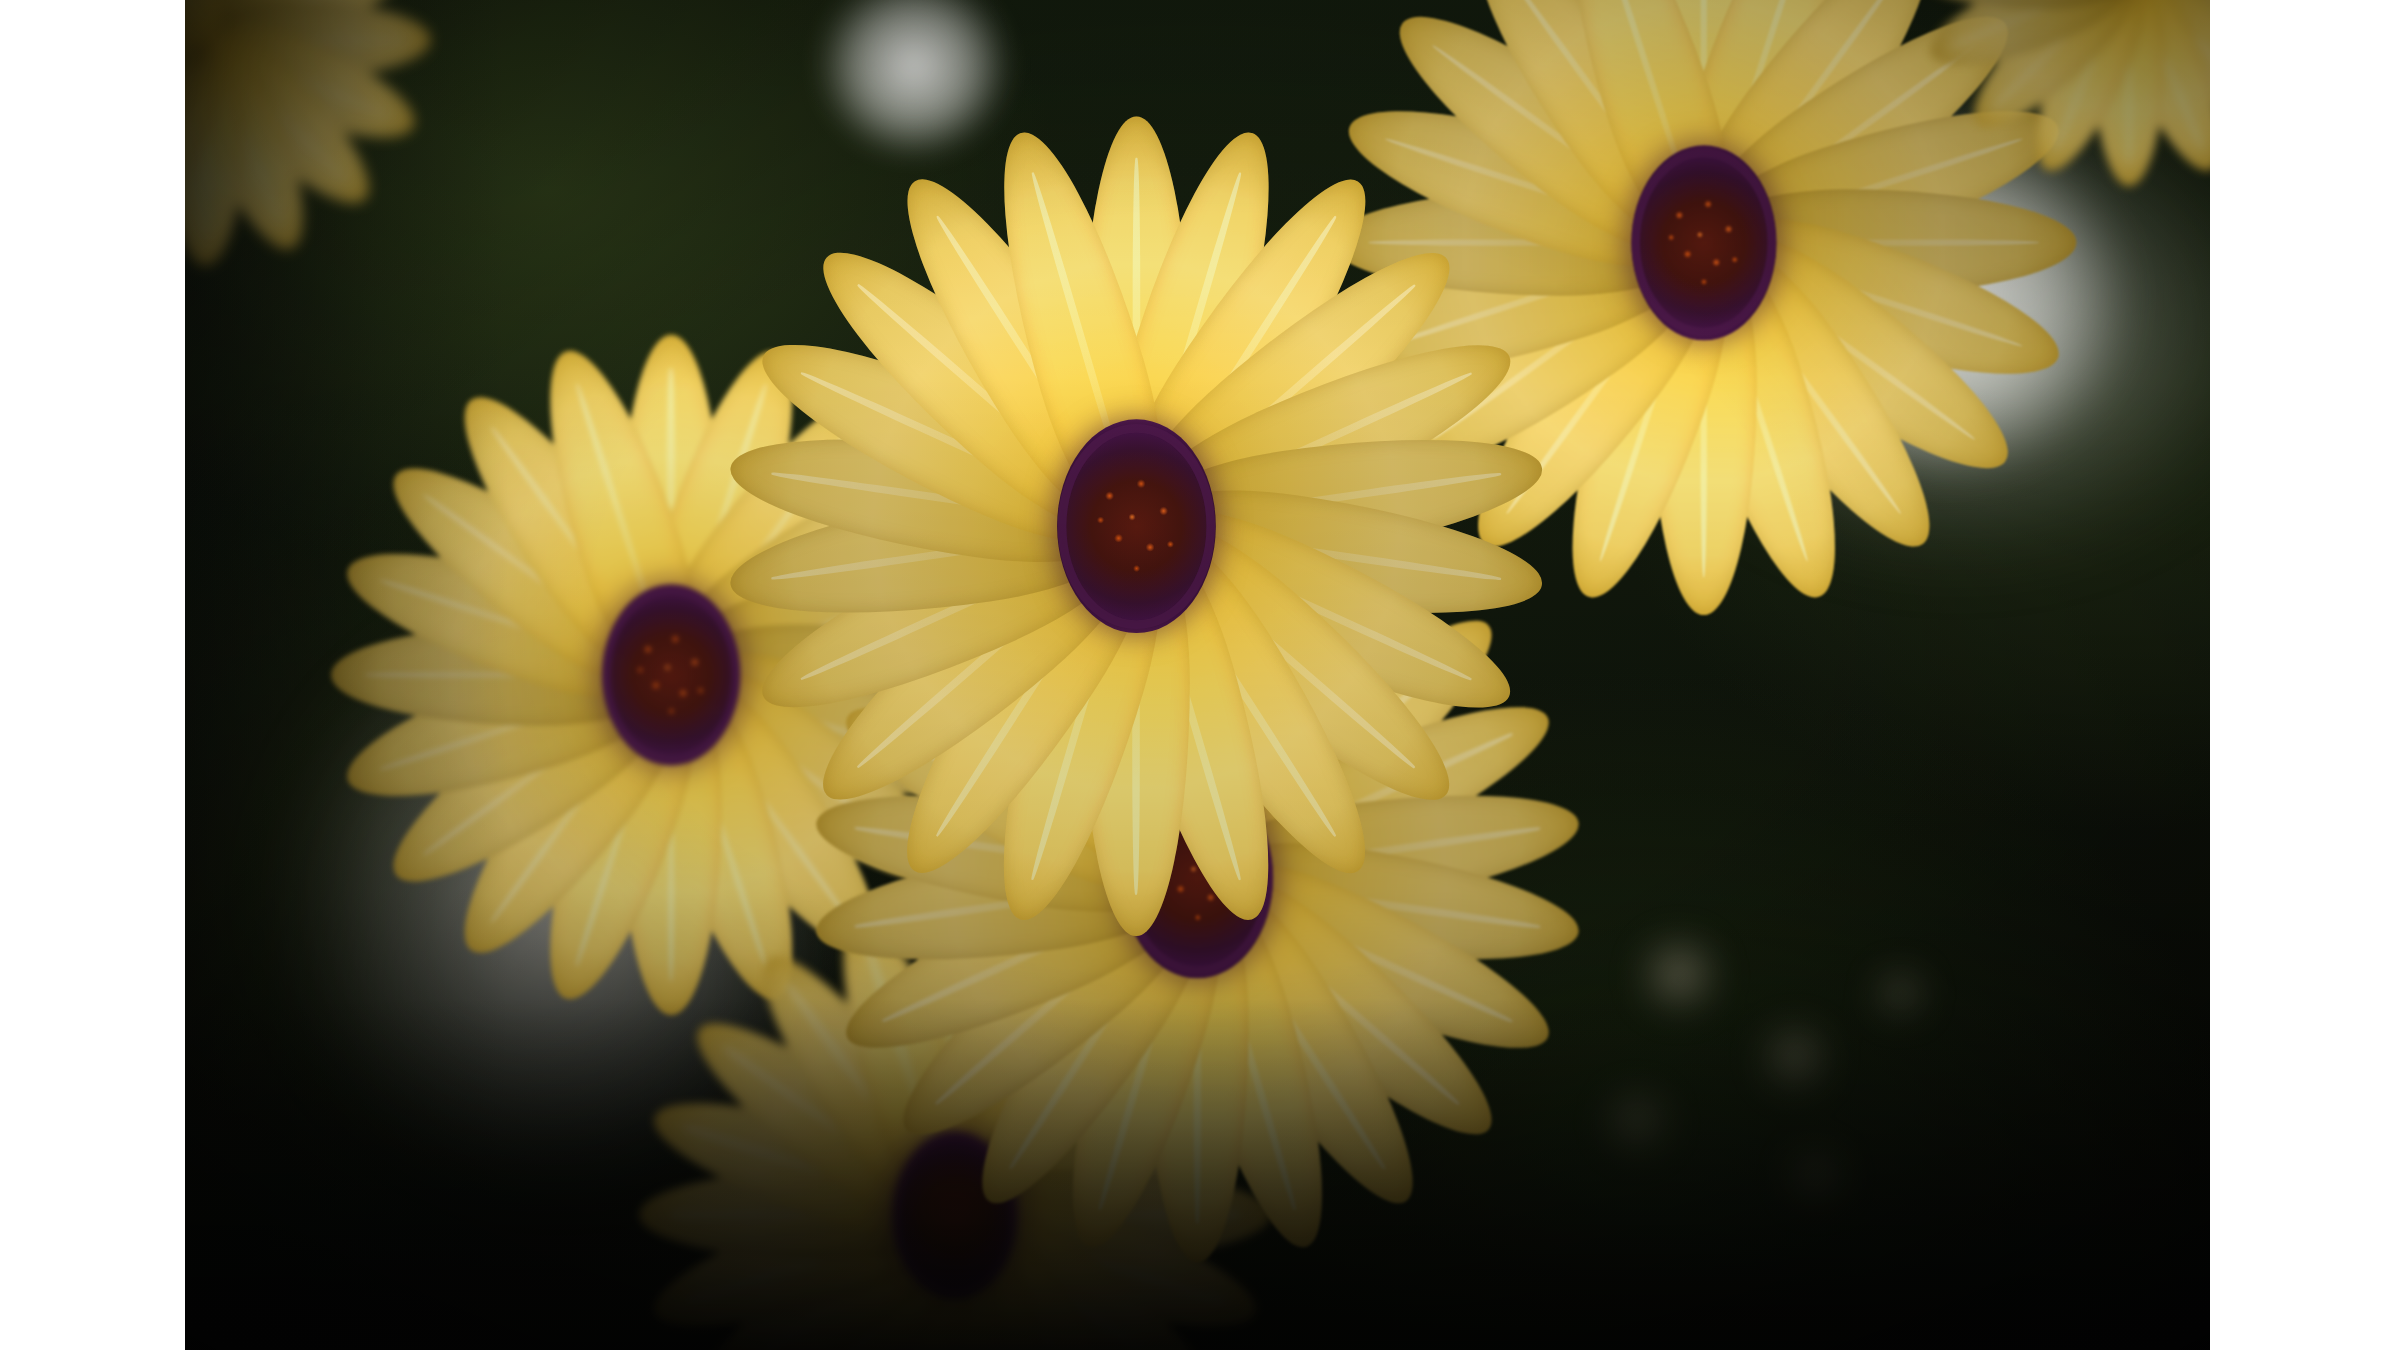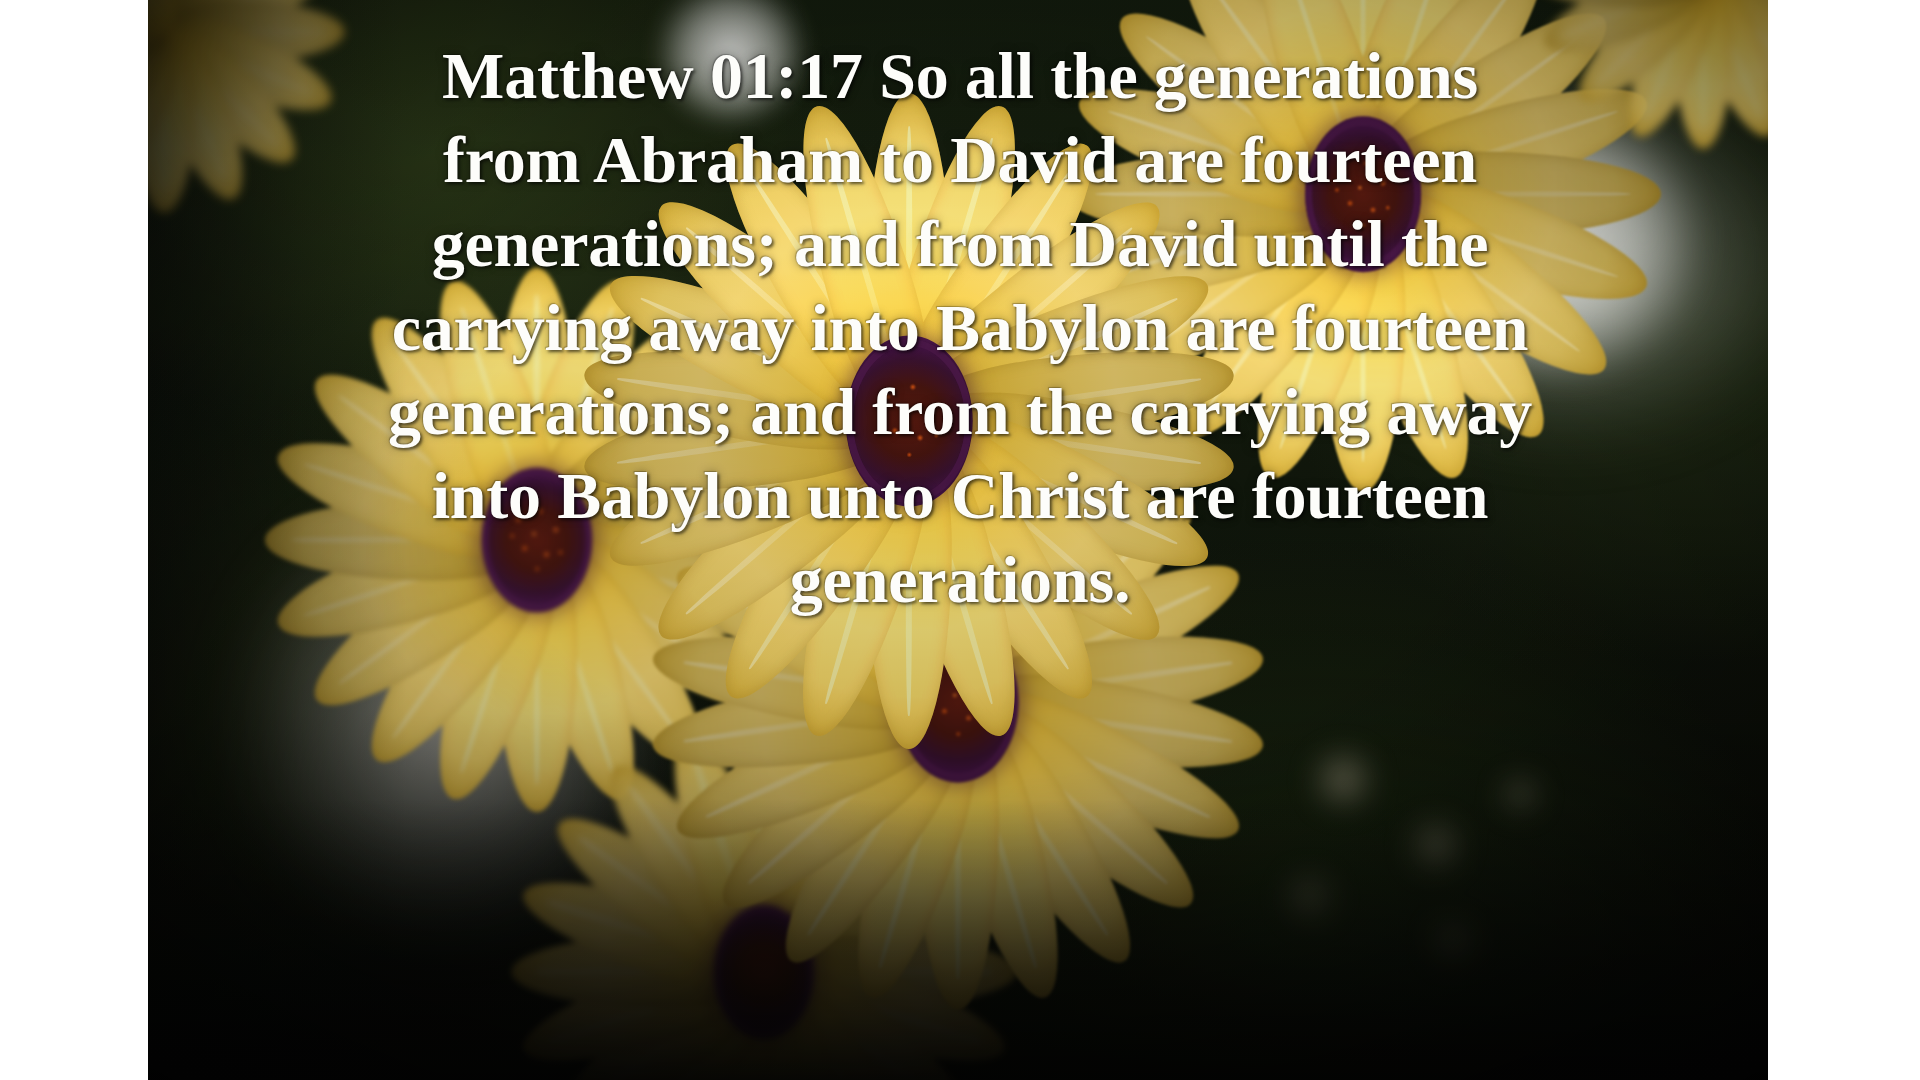--- a/index.html
+++ b/index.html
@@ -416,17 +416,16 @@
           <div class="petal" style="width: 15%; height: 44%; transform: translate(-50%, -100%) rotate(270deg); filter: brightness(0.86);"></div>
           <div class="petal" style="width: 15%; height: 44%; transform: translate(-50%, -100%) rotate(292.5deg); filter: brightness(0.951844);"></div>
         </div>
     </div>
 
     <div class="left-shade"></div>
     <div class="bottom-shade"></div>
     <div class="vignette"></div>
   </div>
 
-  <div id="verse">Matthew 01:17 So all the generations from Abraham to David are fourteen generations; and from David until the carrying away into Babylon are fourteen generations; and from the carrying away into Babylon unto Christ are fourteen generations.</div>
 
   <div class="margin-left"></div>
   <div class="margin-right"></div>
 </div>
 
 </body></html>

